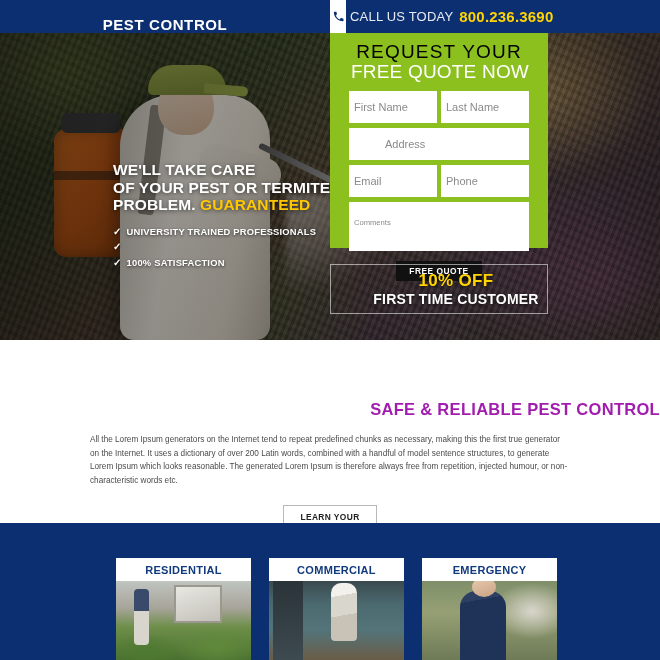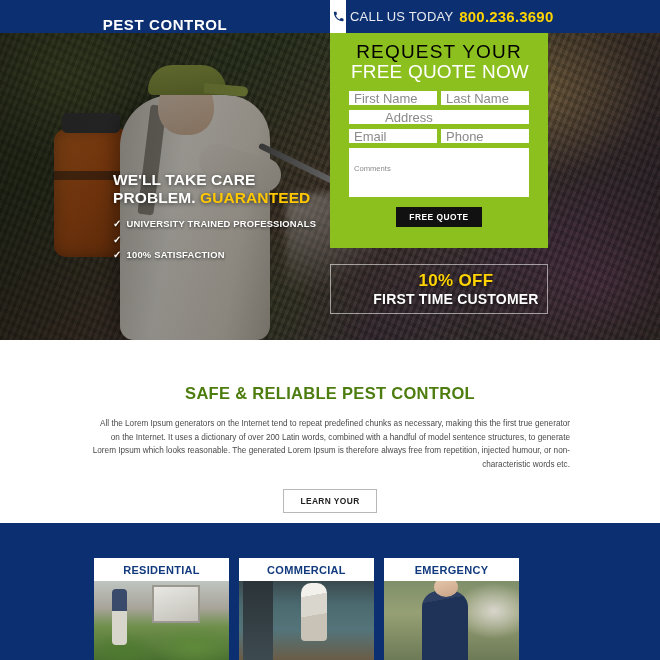--- a/index.html
+++ b/index.html
@@ -107,21 +107,21 @@
   .w-mist {
     position: absolute; left: 238px; top: 150px; width: 115px; height: 105px;
     background: radial-gradient(ellipse at 10% 10%, rgba(245,245,240,.4), rgba(245,245,240,0) 68%);
     filter: blur(3px);
   }
   .hero-shade {
     position: absolute; inset: 0;
     background: linear-gradient(90deg, rgba(10,8,6,.55) 0%, rgba(10,8,6,.3) 42%, rgba(10,8,6,.12) 68%, rgba(10,8,6,.35) 100%);
   }
 
-  .hero-copy { position: absolute; left: 113px; top: 138px; width: 230px; z-index: 6; }
+  .hero-copy { position: absolute; left: 113px; top: 128px; width: 230px; z-index: 6; }
   .hl {
     color: #ffffff; font-size: 15.5px; font-weight: bold;
     line-height: 17.5px; letter-spacing: .1px;
     text-shadow: 0 1px 4px rgba(0,0,0,.6);
   }
   .hl .gtd { color: #ffc800; }
   .bullets { margin-top: 10px; }
   .bullet {
     display: flex; align-items: center; gap: 5px;
     color: #ffffff; font-size: 9.4px; font-weight: bold;
@@ -138,22 +138,22 @@
   .f-small {
     color: #000000; font-size: 19px; text-align: center;
     letter-spacing: 1.2px; line-height: 19px;
   }
   .f-big {
     color: #ffffff; font-size: 19px; font-weight: normal; text-align: right;
     letter-spacing: .2px; line-height: 22px; margin-bottom: 8px;
   }
   .f-row { display: flex; gap: 4px; margin-bottom: 5px; }
   .f-input {
-    height: 14px; border: none; outline: none; background: #ffffff;
-    font-family: "Liberation Sans", sans-serif; font-size: 13px;
+    height: 32px; border: none; outline: none; background: #ffffff;
+    font-family: "Liberation Sans", sans-serif; font-size: 11px;
     color: #333333; padding: 0 5px; min-width: 0;
   }
   .f-input::placeholder { color: #8a8a8a; }
   .f-half { flex: 1; }
   .f-full { width: 100%; padding-left: 36px; }
   .f-comments {
     width: 100%; height: 49px; border: none; outline: none; background: #ffffff;
     font-family: "Liberation Sans", sans-serif; font-size: 7.6px;
     color: #333333; padding: 16px 5px; resize: none; margin-bottom: 6px;
   }
@@ -179,42 +179,42 @@
     color: #ffffff; font-size: 14px; font-weight: bold; letter-spacing: .2px;
     text-shadow: 0 1px 3px rgba(0,0,0,.6);
   }
 
   
   .white-sec {
     position: absolute; left: 0; top: 340px; width: 660px; height: 183px;
     background: #ffffff;
   }
   .sec-title {
-    margin-top: 44px; text-align: center; color: #4d7c0f;
+    margin-top: 60px; text-align: right; color: #a21caf;
     font-size: 16.5px; font-weight: bold; letter-spacing: .3px;
   }
   .sec-body {
-    margin: 14px auto 0 auto; width: 480px; text-align: right;
+    margin: 14px auto 0 auto; width: 480px; text-align: left;
     color: #4a4a4a; font-size: 8.2px; line-height: 13.5px;
   }
   .learn-btn {
     display: block; margin: 18px auto 0 auto; width: 94px; height: 24px;
     background: #ffffff; border: 1px solid #b8b8b8; cursor: pointer;
     color: #222222; font-family: "Liberation Sans", sans-serif;
     font-size: 8.4px; font-weight: bold; letter-spacing: .4px;
   }
 
   
   .blue-sec {
     position: absolute; left: 0; top: 523px; width: 660px; height: 137px;
     background: #0b2f71;
   }
   .cards {
-    position: absolute; left: 94px; top: 35px;
-    display: flex; gap: 10px;
+    position: absolute; left: 116px; top: 35px;
+    display: flex; gap: 18px;
   }
   .card { width: 135px; }
   .card-head {
     height: 23px; background: #ffffff;
     display: flex; align-items: center; justify-content: center;
     color: #123a7e; font-size: 11px; font-weight: bold; letter-spacing: .3px;
   }
   .card-img { height: 79px; overflow: hidden; position: relative; }
   .ph1 {
     background:
@@ -286,20 +286,21 @@
       <div class="w-cap"></div>
       <div class="w-arm"></div>
       <div class="w-wand"></div>
       <div class="w-mist"></div>
     </div>
     <div class="hero-shade"></div>
 
     <div class="hero-copy">
       <div class="hl">
         <div>WE'LL TAKE CARE</div>
+        <div>OF YOUR PEST OR TERMITE</div>
         <div><span>PROBLEM. </span><span class="gtd">GUARANTEED</span></div>
       </div>
       <div class="bullets">
         <div class="bullet">
           <span class="tick">✓</span>
           <span>UNIVERSITY TRAINED PROFESSIONALS</span>
         </div>
         <div class="bullet">
           <span class="tick">✓</span>
         </div>

